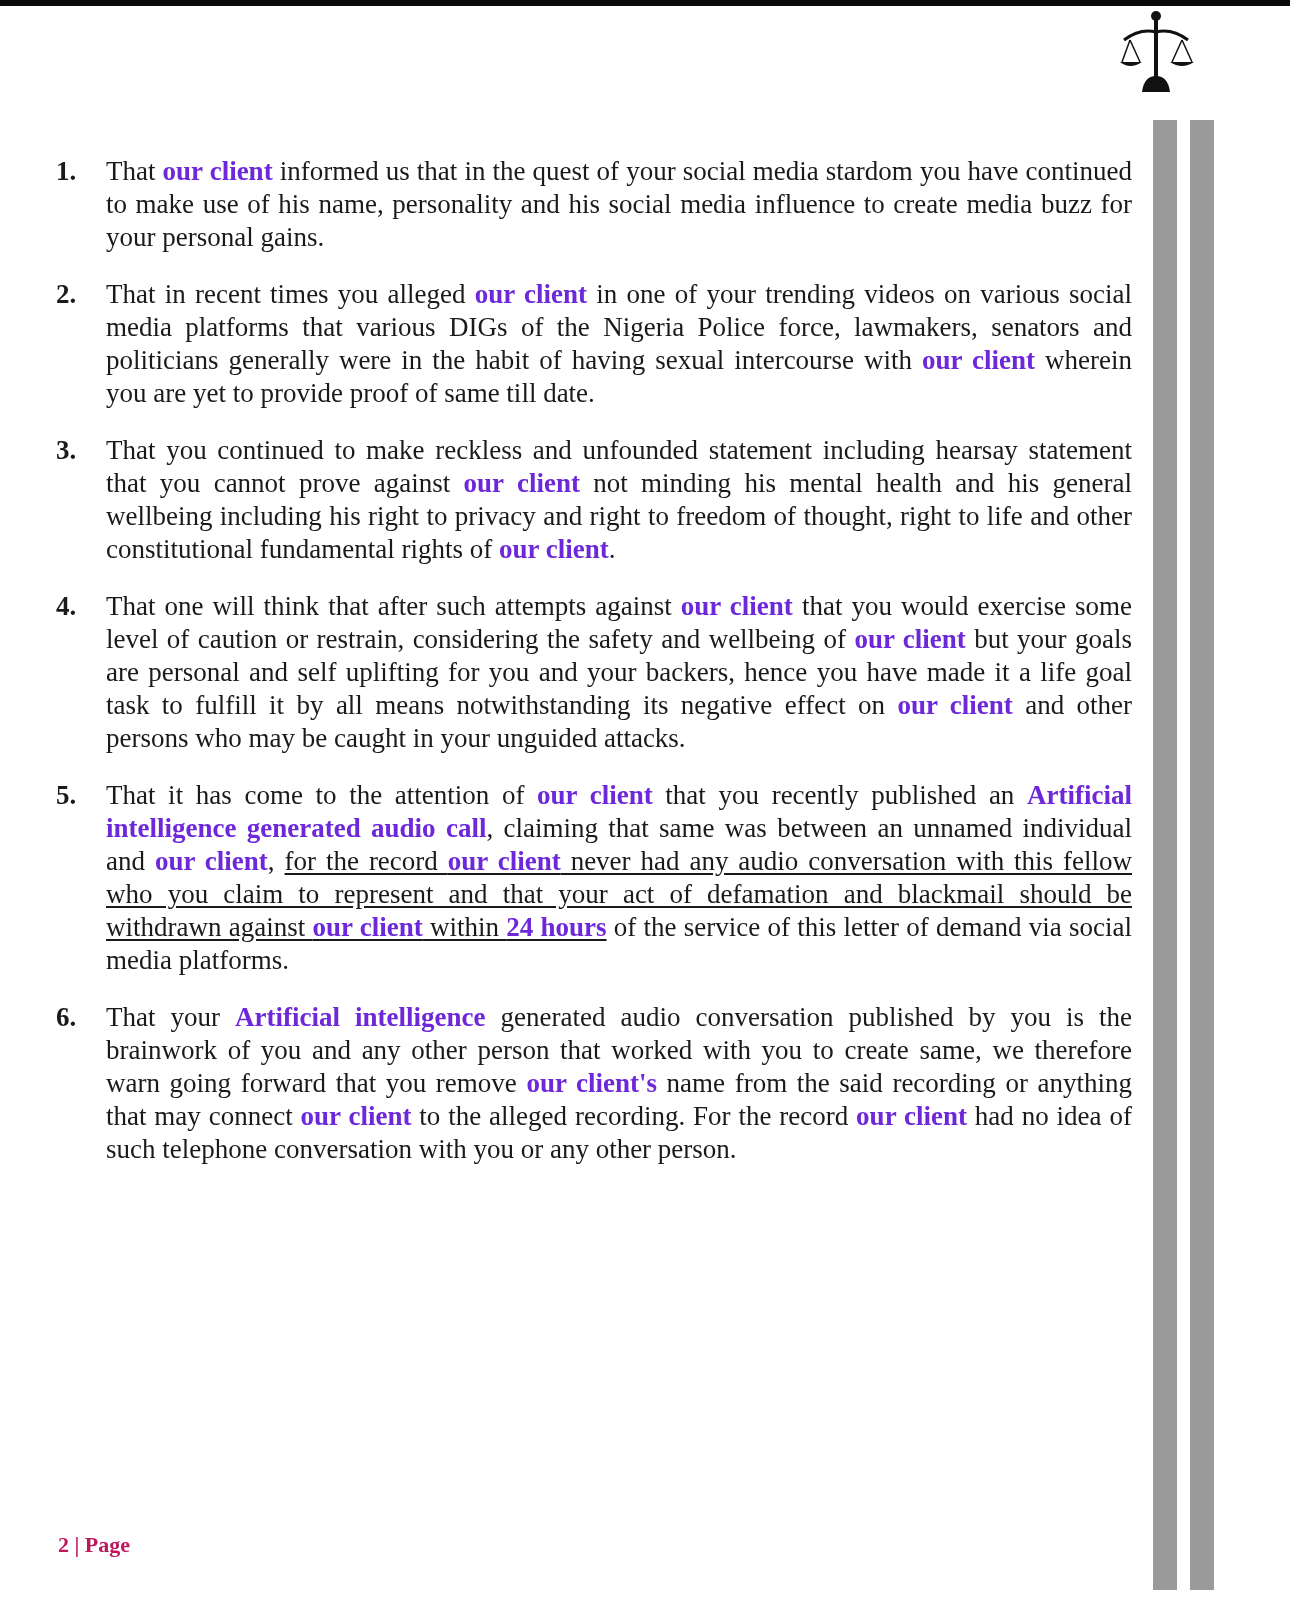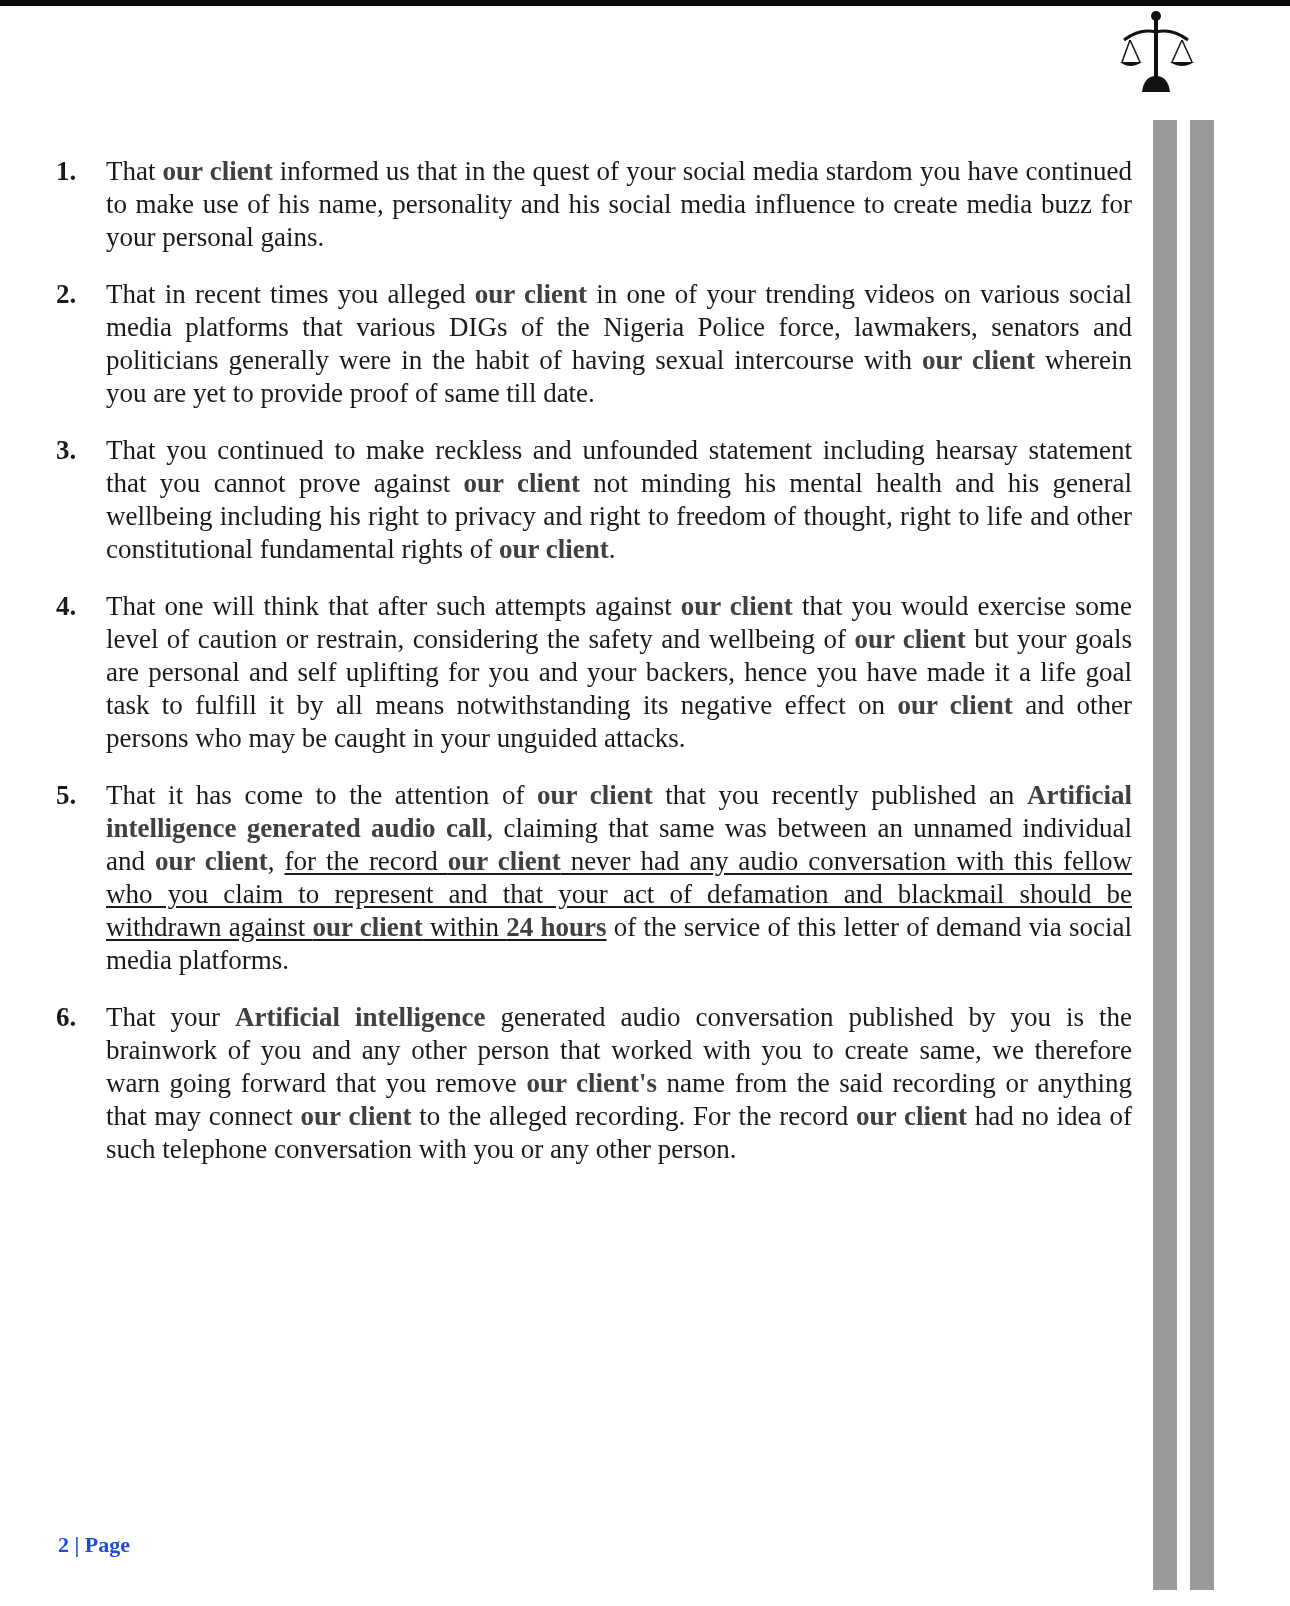--- a/index.html
+++ b/index.html
@@ -10,23 +10,23 @@
   }
   .top-bar { position: absolute; left: 0; top: 0; width: 1290px; height: 6px; background: #0a0a0a; }
   .logo { position: absolute; left: 1120px; top: 10px; width: 120px; height: 105px; }
   .bar { position: absolute; top: 120px; width: 24px; height: 1470px; background: #9a9a9a; }
   .bar.b1 { left: 1153px; }
   .bar.b2 { left: 1190px; }
   .content { position: absolute; left: 56px; top: 155px; width: 1076px; }
   .item { display: flex; font-size: 27px; line-height: 33px; margin-bottom: 24px; text-align: justify; }
   .num { font-weight: bold; width: 50px; flex: 0 0 50px; }
   .txt { flex: 1; }
-  b { font-weight: bold; color: #404040; }
+  b { font-weight: bold; color: #6d28d9; }
   u { text-underline-offset: 3px; }
-  .footer { position: absolute; left: 58px; top: 1532px; font-size: 22px; font-weight: bold; color: #1d4ed8; }
+  .footer { position: absolute; left: 58px; top: 1532px; font-size: 22px; font-weight: bold; color: #be185d; }
 </style>
 </head>
 <body>
 
 <div class="top-bar"></div>
 
 <div class="logo">
   <svg width="120" height="105" viewBox="0 0 120 105">
     <circle cx="36" cy="6" r="5" fill="#111"></circle>
     <rect x="34" y="10" width="4" height="58" fill="#111"></rect>

